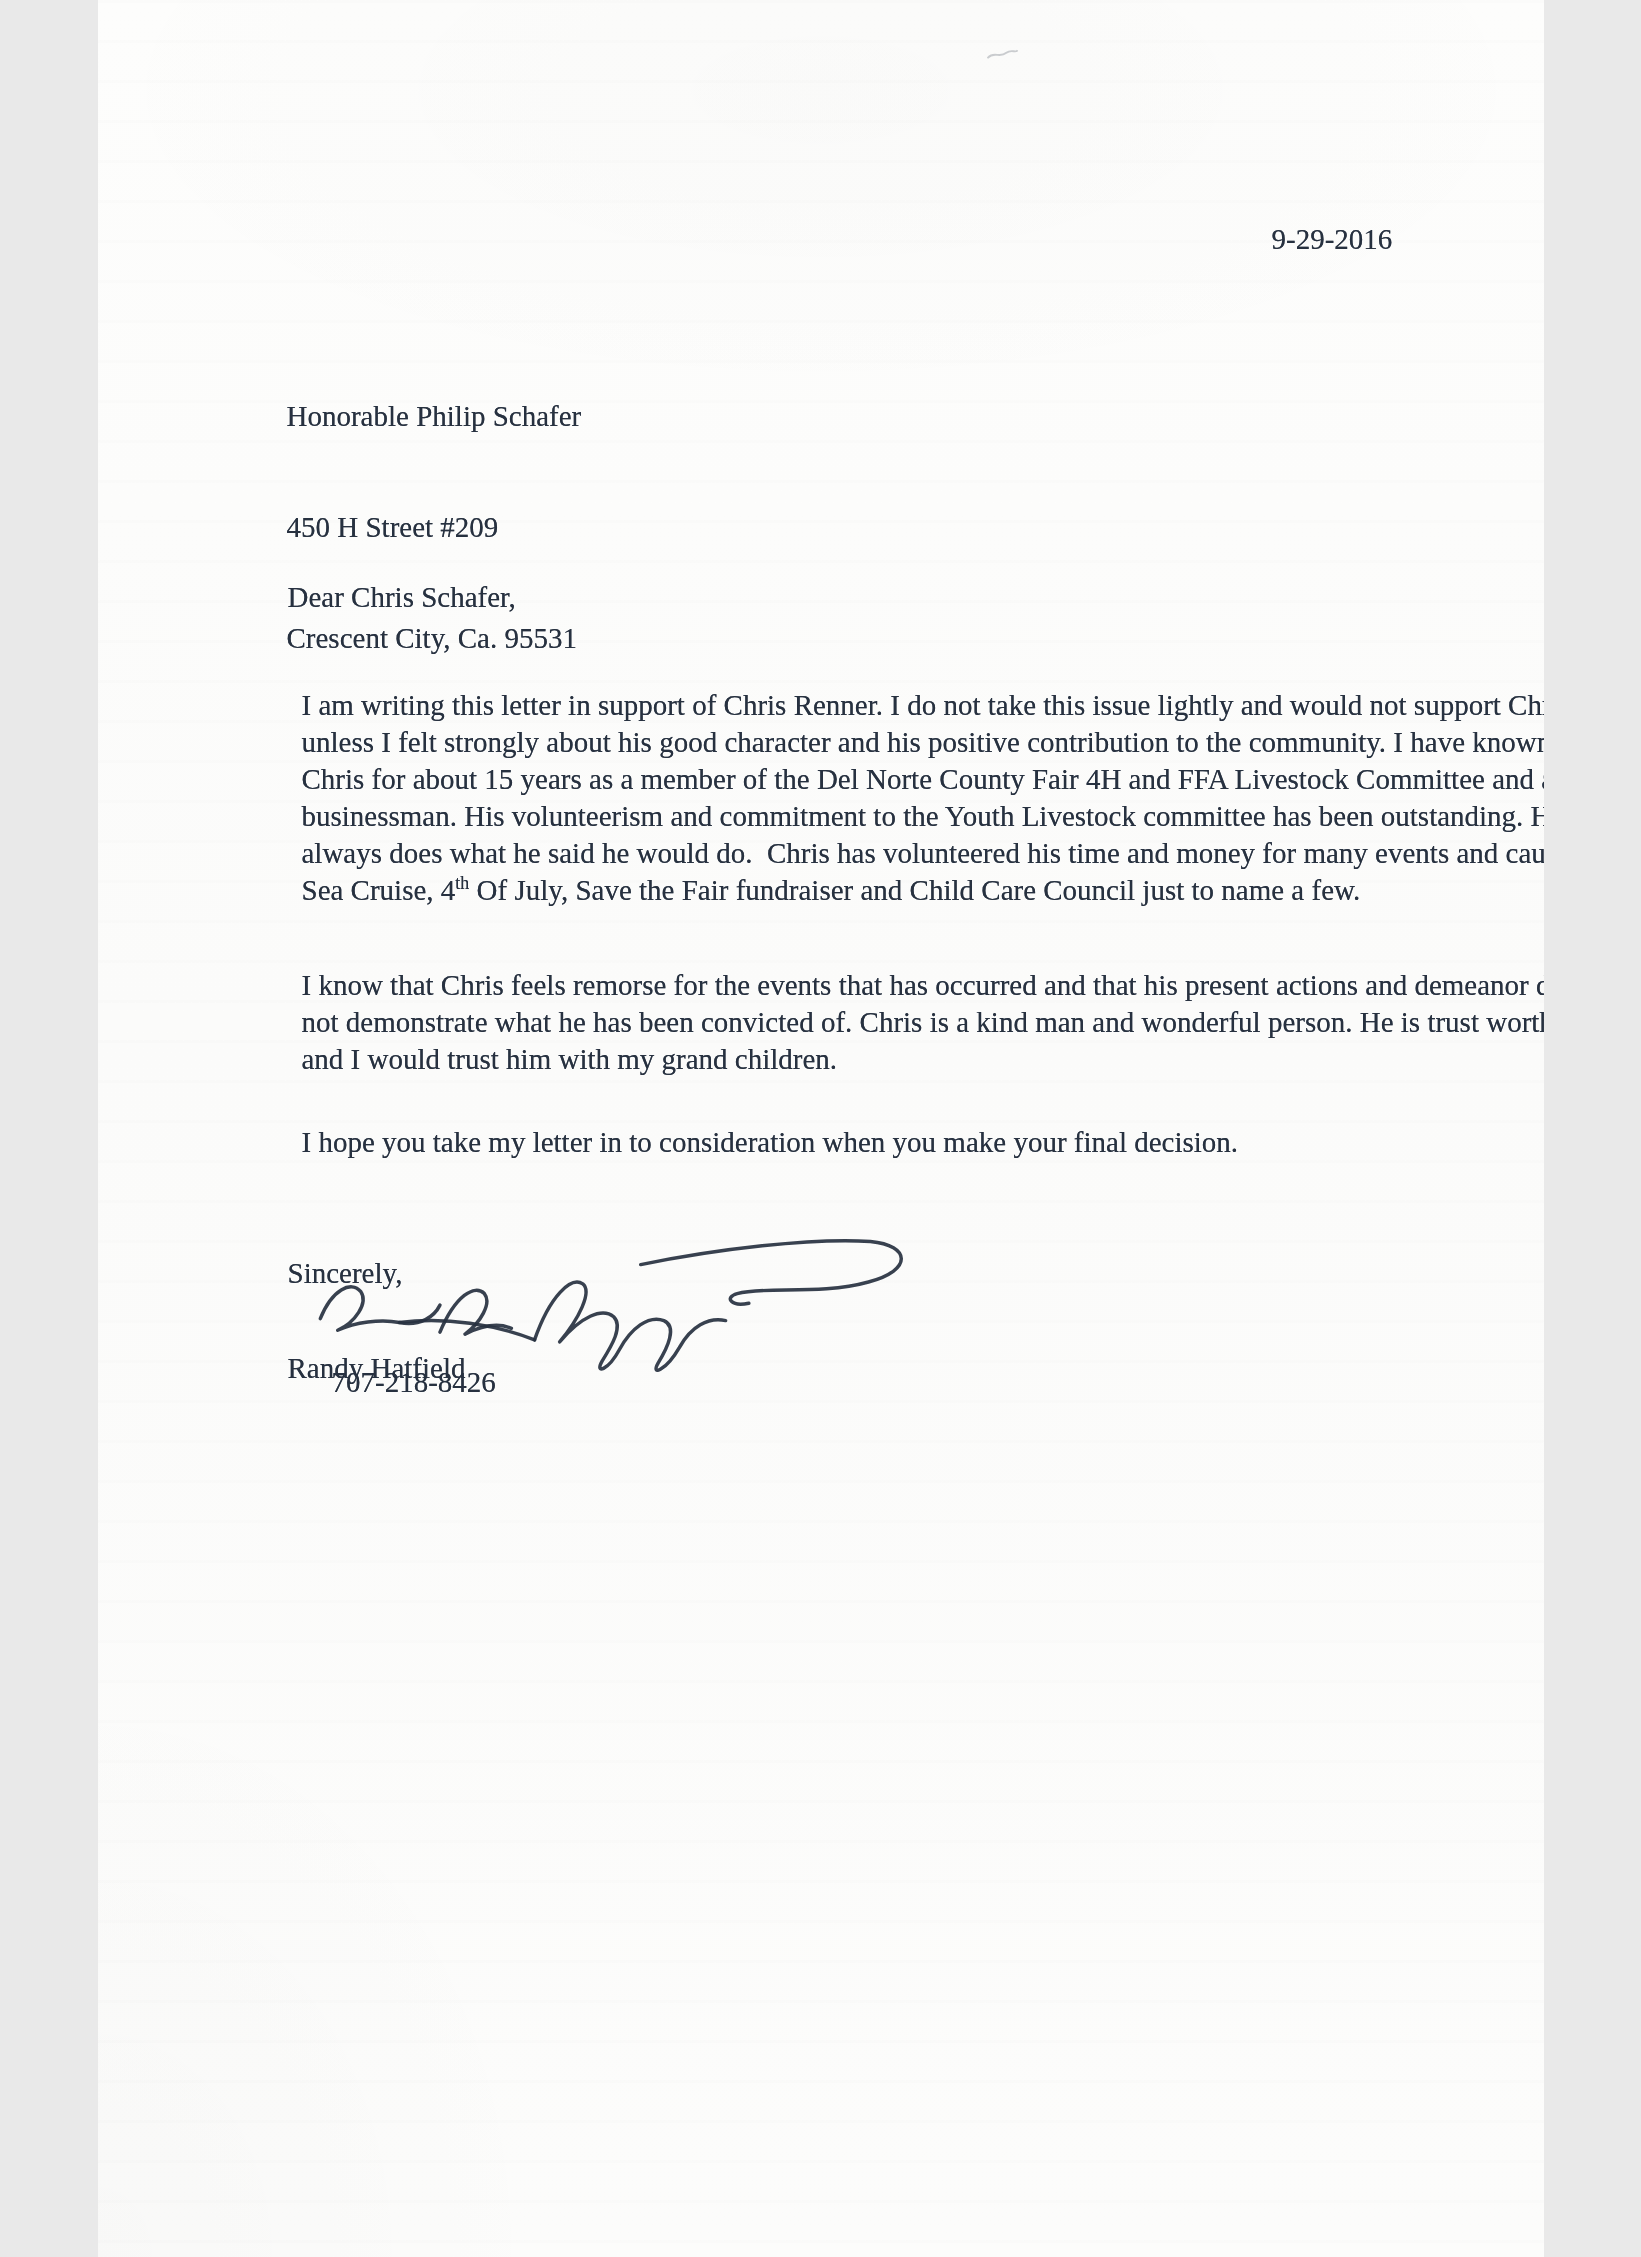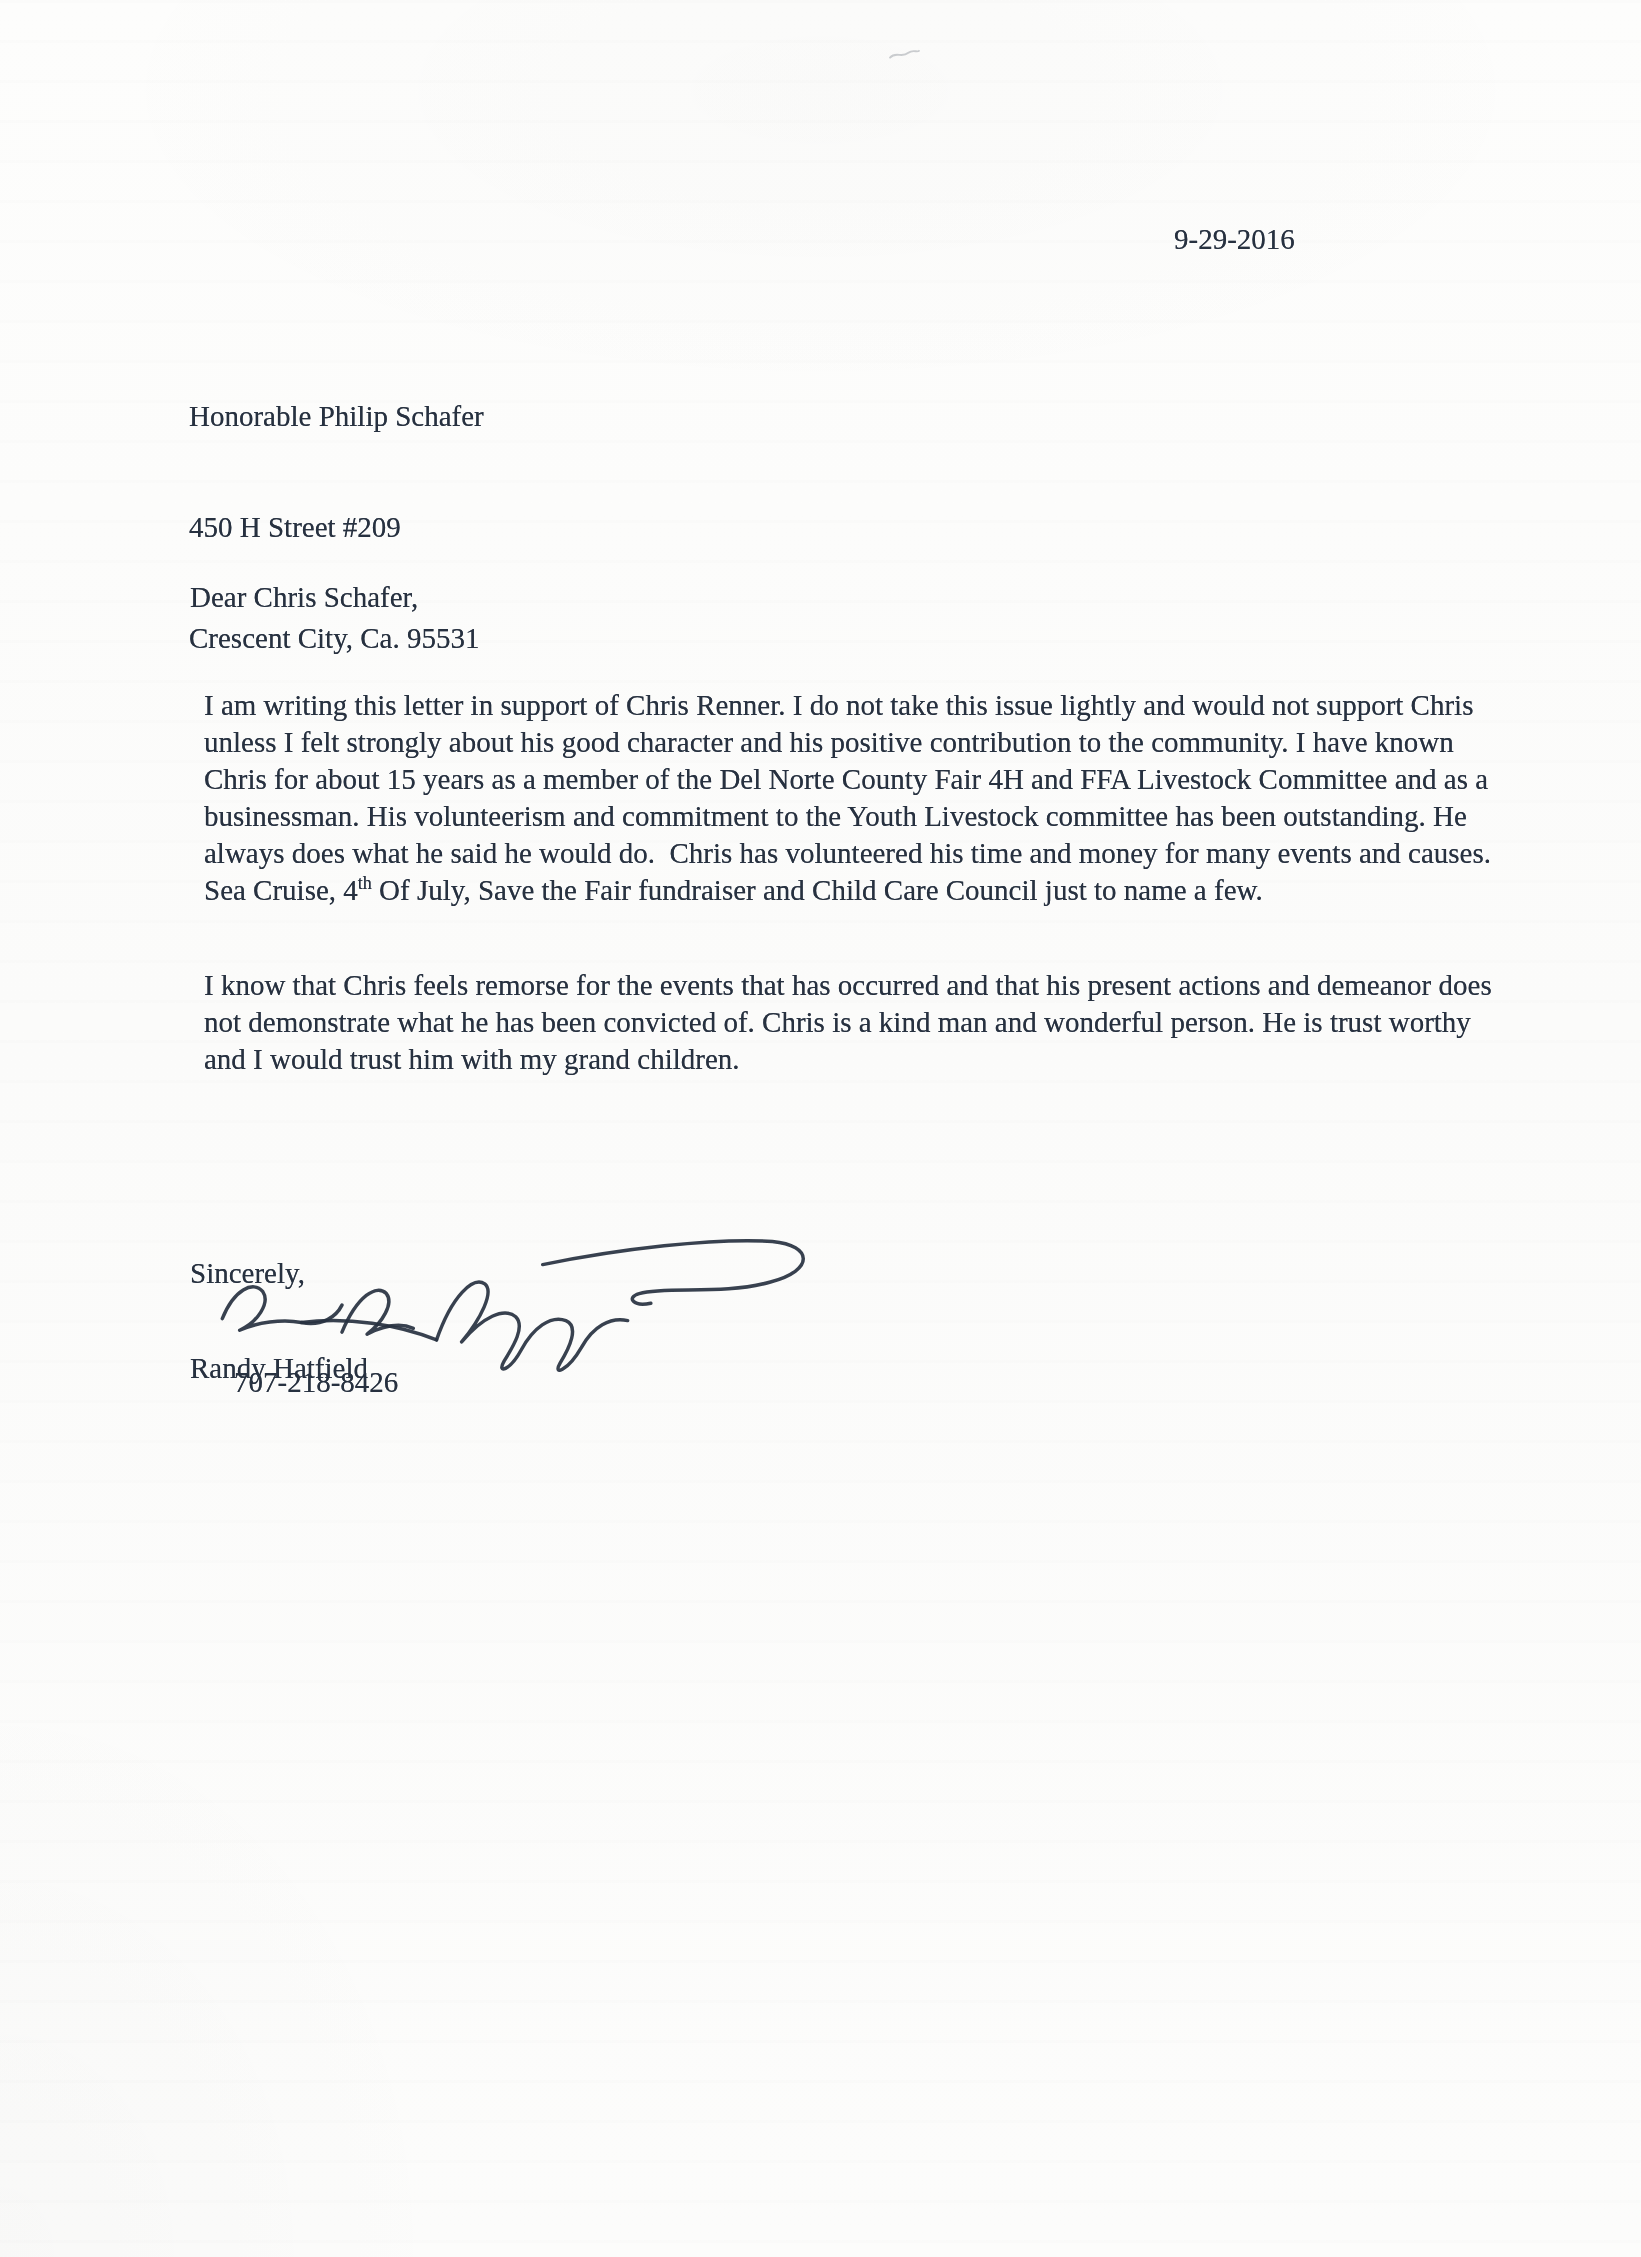--- a/index.html
+++ b/index.html
@@ -2,21 +2,21 @@
 <html><head>
 <meta charset="utf-8">
 <style>
   html, body {
     margin: 0;
     padding: 0;
     background: #e9e9e9;
   }
   .page {
     position: relative;
-    width: 1641px;
+    width: 1446px;
     height: 2257px;
     margin: 0 auto;
     background:
       radial-gradient(ellipse 1159px 483px at 50% 4%, rgba(0,0,0,0.012), transparent 70%),
       radial-gradient(ellipse 676px 869px at 0% 100%, rgba(0,0,0,0.015), transparent 70%),
       linear-gradient(180deg, #fdfdfc 0%, #fbfbfa 45%, #fcfcfb 100%);
     font-family: "Liberation Serif", "DejaVu Serif", serif;
     color: #273140;
     overflow: hidden;
   }
@@ -97,20 +97,21 @@
     <div>450 H Street #209</div>
     <div>Crescent City, Ca. 95531</div>
   </div>
 
   <div class="txt salutation">Dear Chris Schafer,</div>
 
   <p class="txt para p1"><span>I am writing this letter in support of Chris Renner. I do not take this issue lightly and would not support Chris unless I felt strongly about his good character and his positive contribution to the community. I have known Chris for about 15 years as a member of the Del Norte County Fair 4H and FFA Livestock Committee and as a businessman. His volunteerism and commitment to the Youth Livestock committee has been outstanding. He always does what he said he would do.  Chris has volunteered his time and money for many events and causes.  Sea Cruise, 4</span><sup>th</sup><span> Of July, Save the Fair fundraiser and Child Care Council just to name a few.</span></p>
 
   <p class="txt para p2">I know that Chris feels remorse for the events that has occurred and that his present actions and demeanor does not demonstrate what he has been convicted of. Chris is a kind man and wonderful person. He is trust worthy and I would trust him with my grand children.</p>
 
+  <p class="txt para p3">I hope you take my letter in to consideration when you make your final decision.</p>
 
   <div class="txt closing">Sincerely,</div>
 
   <svg class="signature-svg" viewBox="0 0 650 172" xmlns="http://www.w3.org/2000/svg" aria-hidden="true">
 
     <path d="M30,96 C42,66 62,56 72,68 C80,80 66,100 48,108 C66,100 92,96 112,100 C134,104 148,94 154,82"></path>
 
     <path d="M112,100 C160,94 212,102 252,118"></path>
 
     <path d="M154,110 C170,72 190,60 200,70 C208,80 196,100 180,112 C196,104 214,100 228,106"></path>

